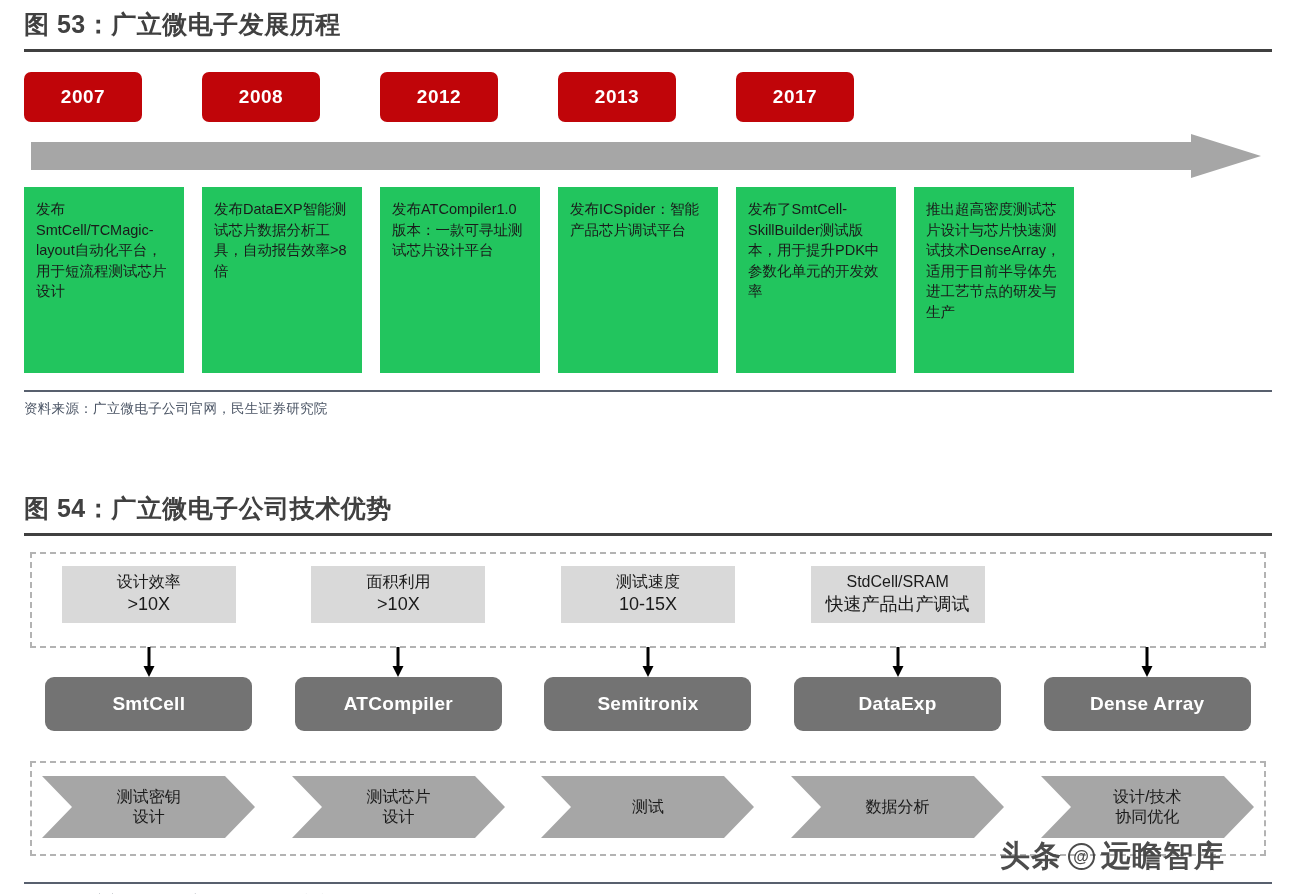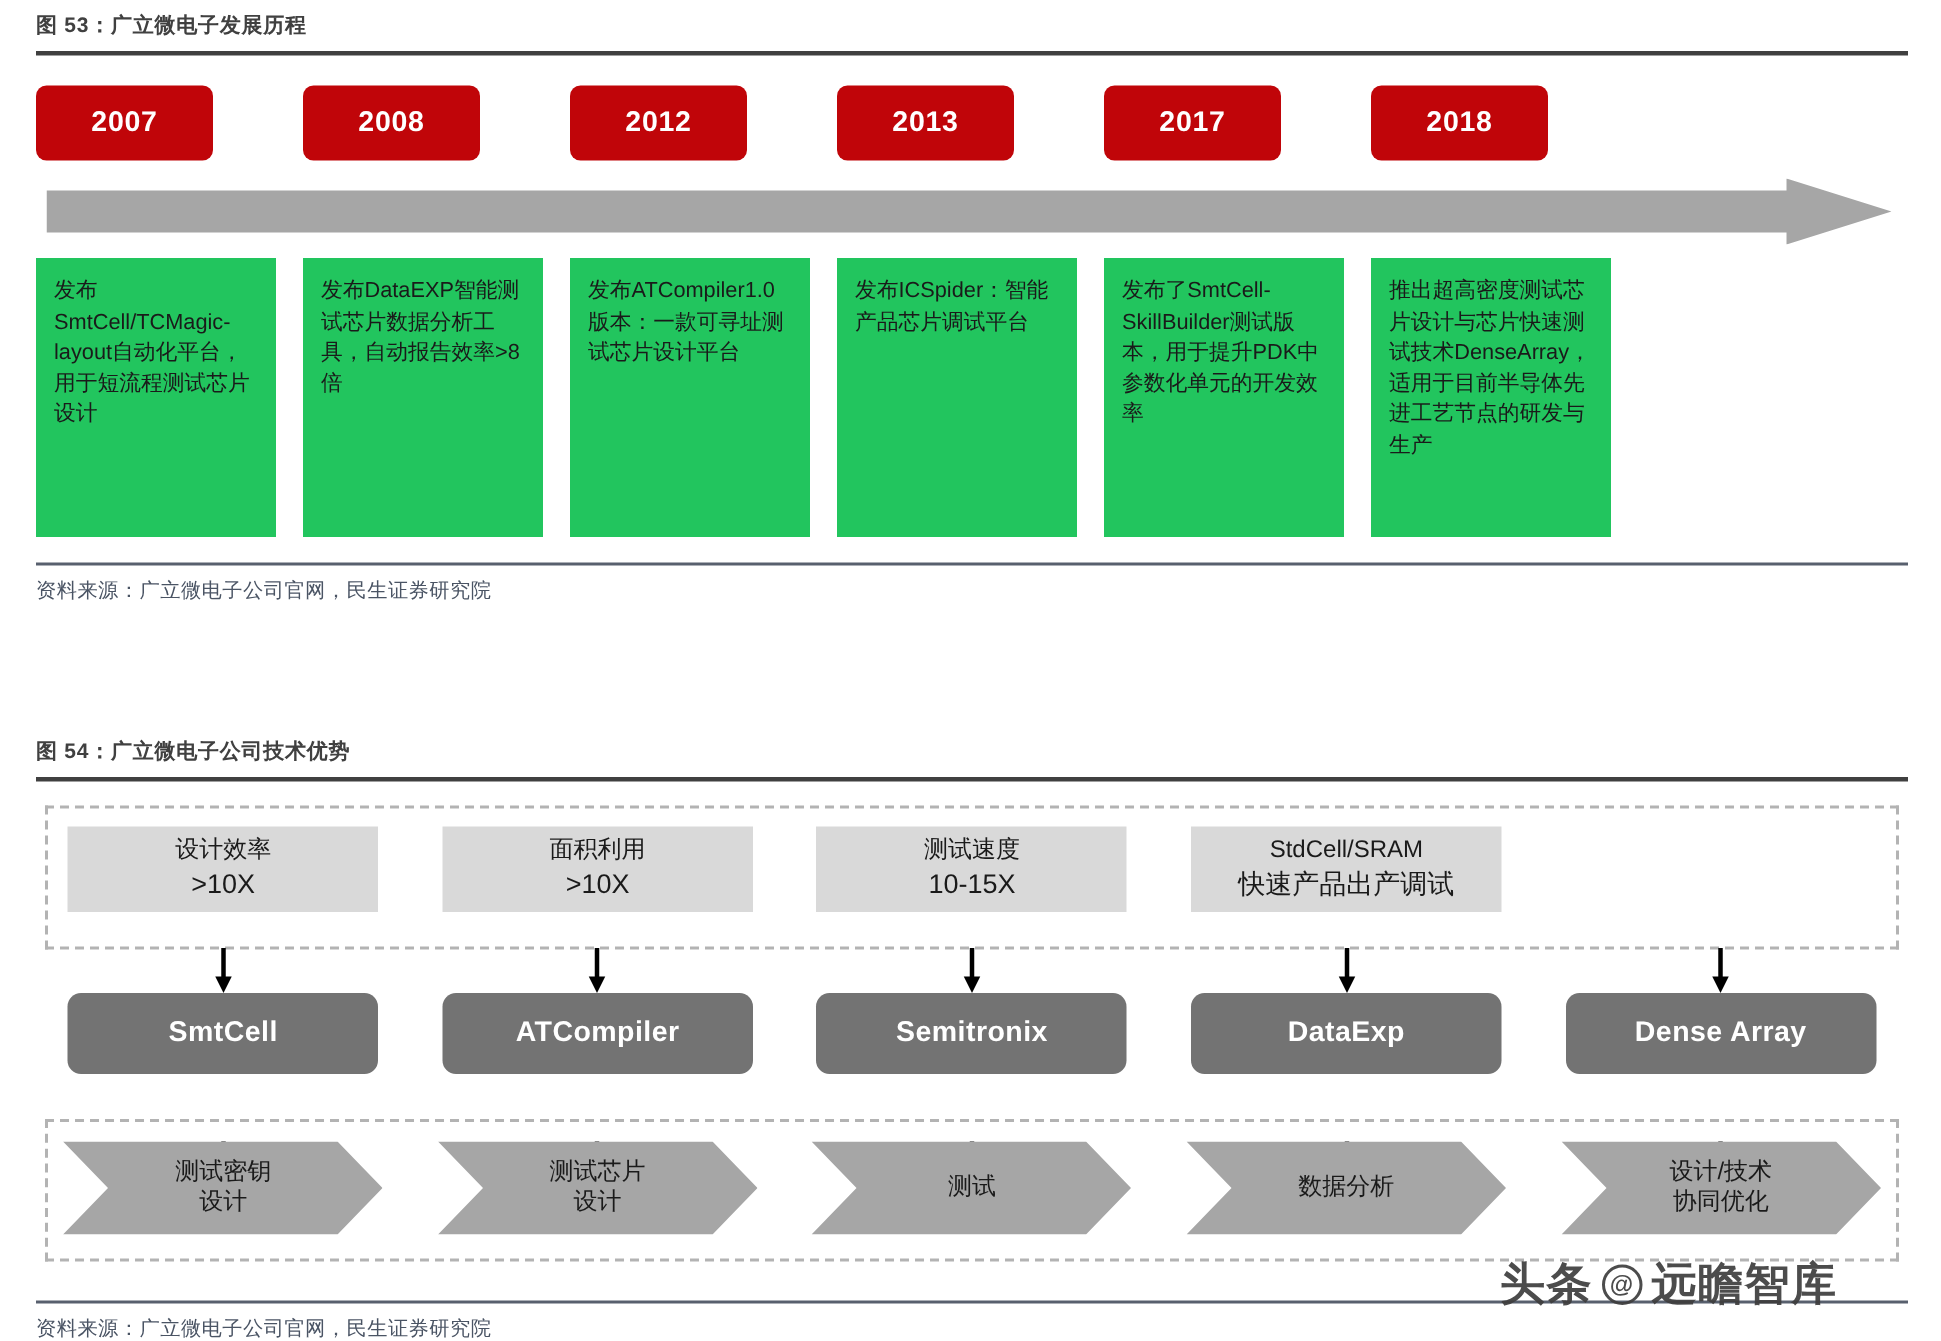--- a/index.html
+++ b/index.html
@@ -7,21 +7,21 @@
     width: 1294px;
     height: 894px;
     background: #ffffff;
     font-family: "Liberation Sans", "DejaVu Sans", sans-serif;
     overflow: hidden;
   }
   .page { position: relative; width: 1294px; height: 894px; }
 
   
   .fig-title {
-    font-size: 14px;
+    font-size: 25px;
     font-weight: bold;
     color: #404040;
     letter-spacing: 0.5px;
   }
   .fig-rule {
     height: 3px;
     background: #404040;
   }
 
   
@@ -114,21 +114,21 @@
     width: 249.6px;
     display: flex;
     justify-content: center;
     align-items: center;
   }
 
   
   #row-metrics { top: 14px; }
   .metric-box {
     background: #d9d9d9;
-    width: 207px;
+    width: 174px;
     height: 57px;
     display: flex;
     flex-direction: column;
     align-items: center;
     justify-content: center;
     font-size: 16px;
     line-height: 1.3;
     color: #1a1a1a;
     text-align: center;
   }
@@ -238,23 +238,20 @@
         </div>
         <div class="year-cell">
           <div class="year-chip">2012</div>
         </div>
         <div class="year-cell">
           <div class="year-chip">2013</div>
         </div>
         <div class="year-cell">
           <div class="year-chip">2017</div>
         </div>
-        <div class="year-cell">
-          <div class="year-chip">2018</div>
-        </div>
       </div>
 
       <div class="arrow-band">
         <svg width="1230" height="44" viewBox="0 0 1230 44" xmlns="http://www.w3.org/2000/svg">
           <polygon points="0,8 1160,8 1160,0 1230,22 1160,44 1160,36 0,36" fill="#a6a6a6"></polygon>
         </svg>
       </div>
 
       <div class="desc-row">
         <div class="desc-cell">

